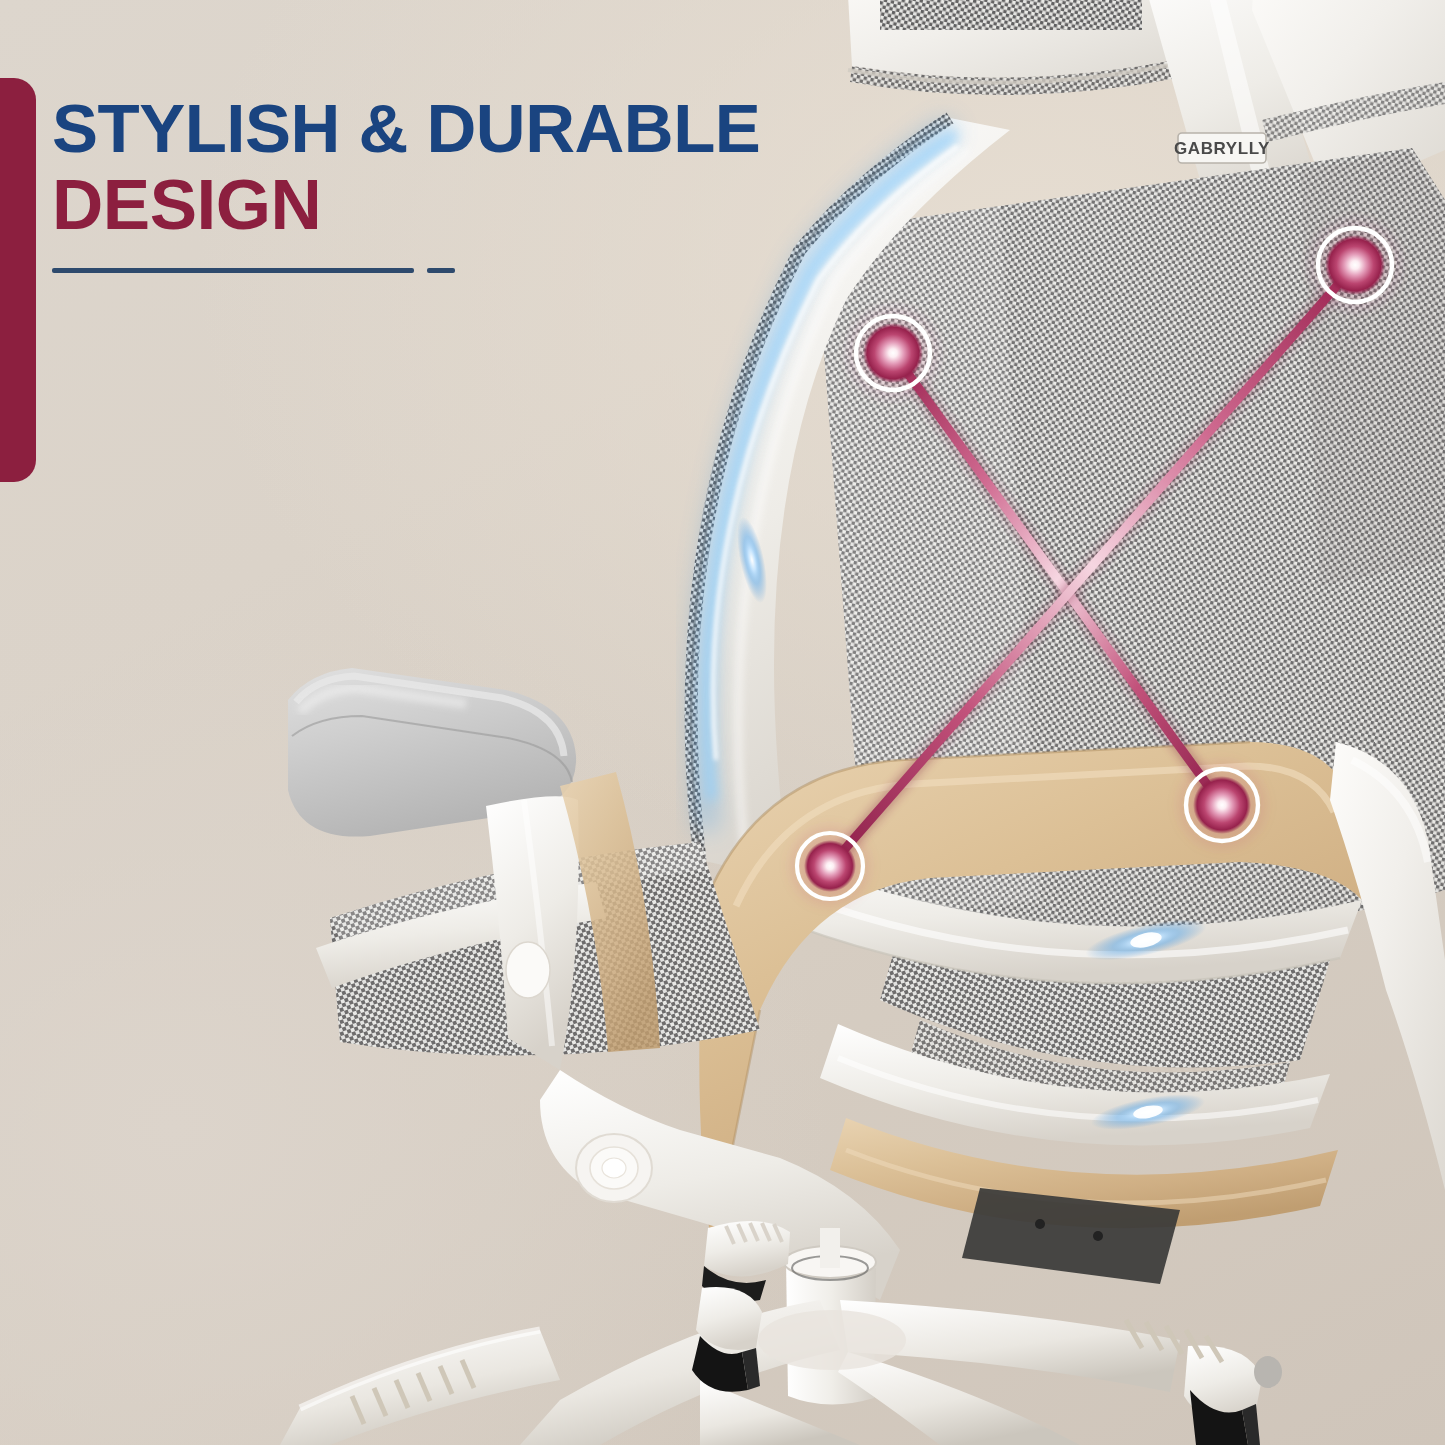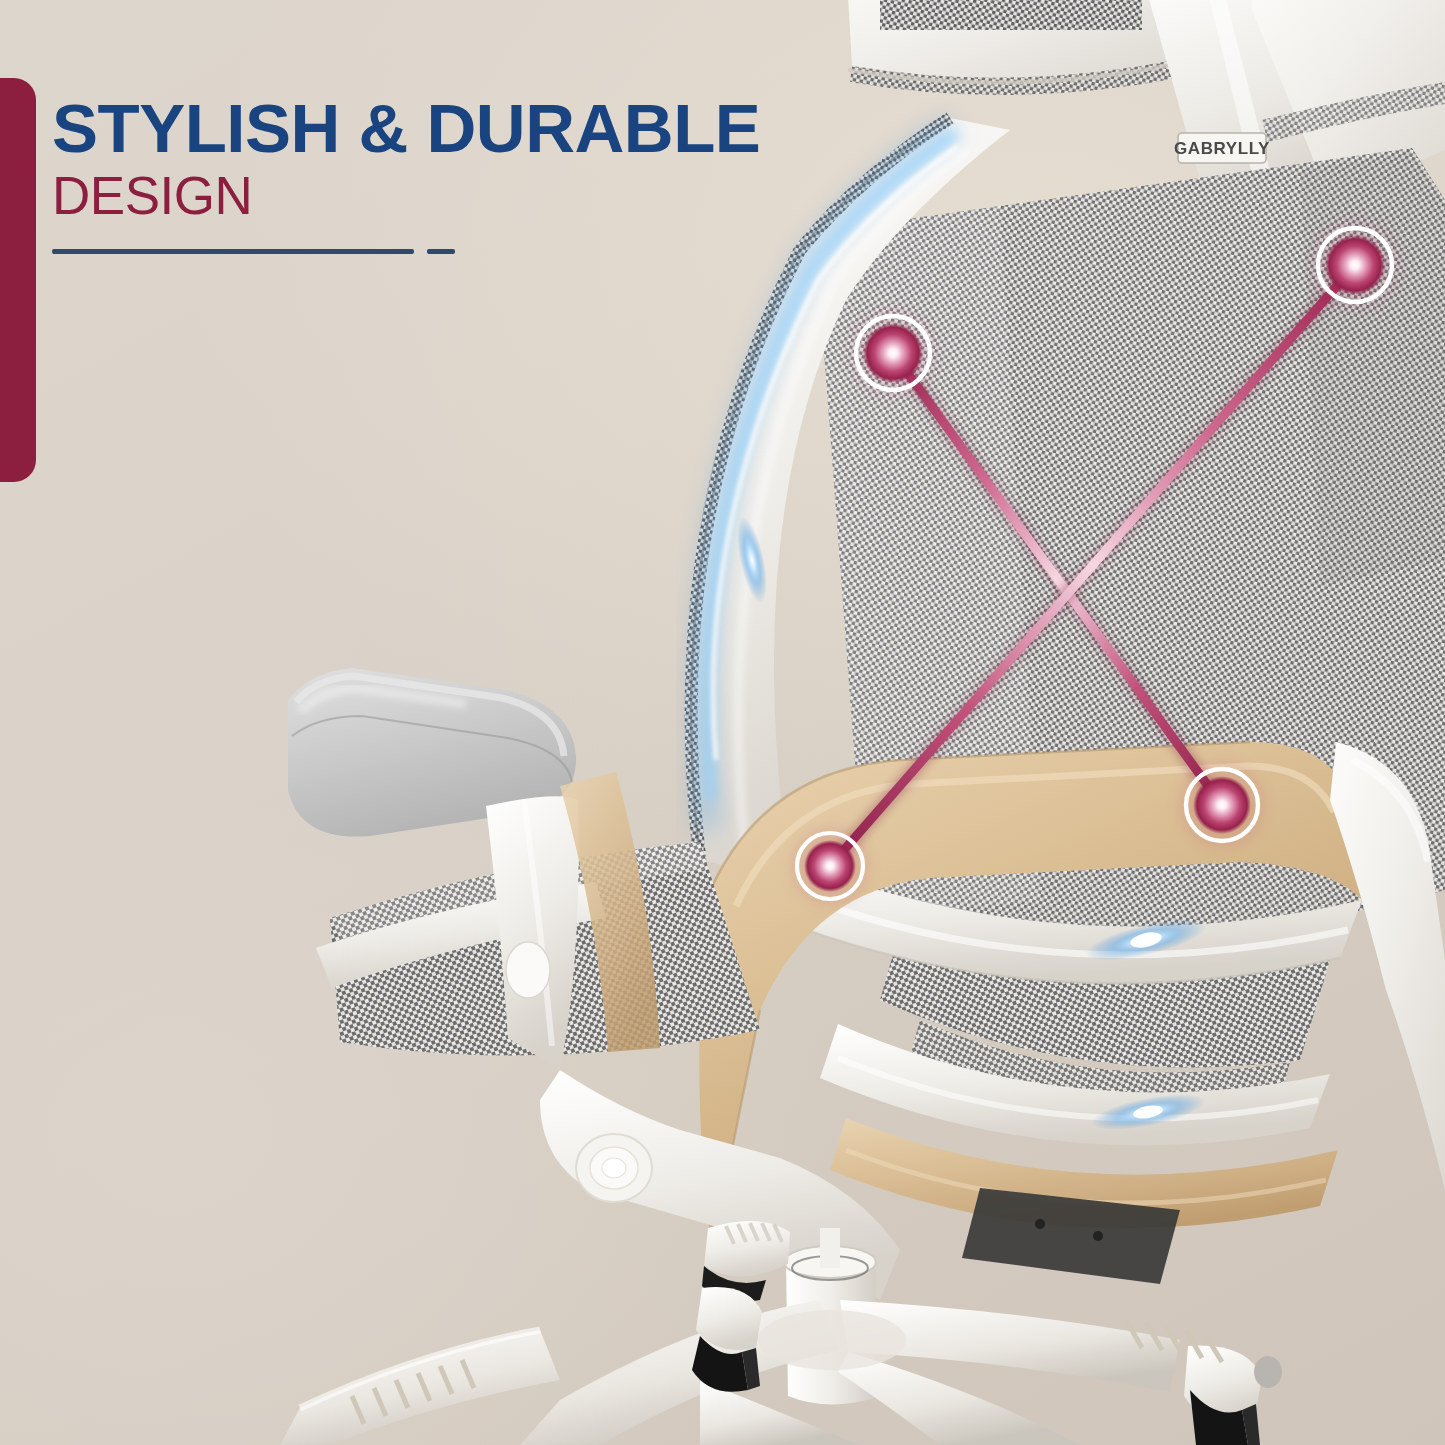--- a/index.html
+++ b/index.html
@@ -27,21 +27,21 @@
     z-index:40;
   }
 
   
   .textblock{ position:absolute; left:52px; top:96px; z-index:45; width:620px; }
   .title-line1{
     font-size:69px; font-weight:700; letter-spacing:-0.5px;
     color:#1a4480; line-height:0.96; white-space:nowrap;text-align:right;
   }
   .title-line2{
-    font-size:53px; font-weight:400; letter-spacing:-0.5px;
+    font-size:71px; font-weight:700; letter-spacing:-0.5px;
     color:#8c1f3f; line-height:1.04; margin-top:6px;
   }
   .divider{ margin-top:26px; display:flex; align-items:center; gap:13px; }
   .divider .long{ width:362px; height:5px; background:#2e4a6d; border-radius:2px; }
   .divider .short{ width:28px; height:5px; background:#2e4a6d; border-radius:2px; }
   .subtitle{
     margin-top:34px;
     font-size:29.5px; line-height:1.35; color:#3d3d3d;
     font-weight:400; letter-spacing:0.1px;
   }

